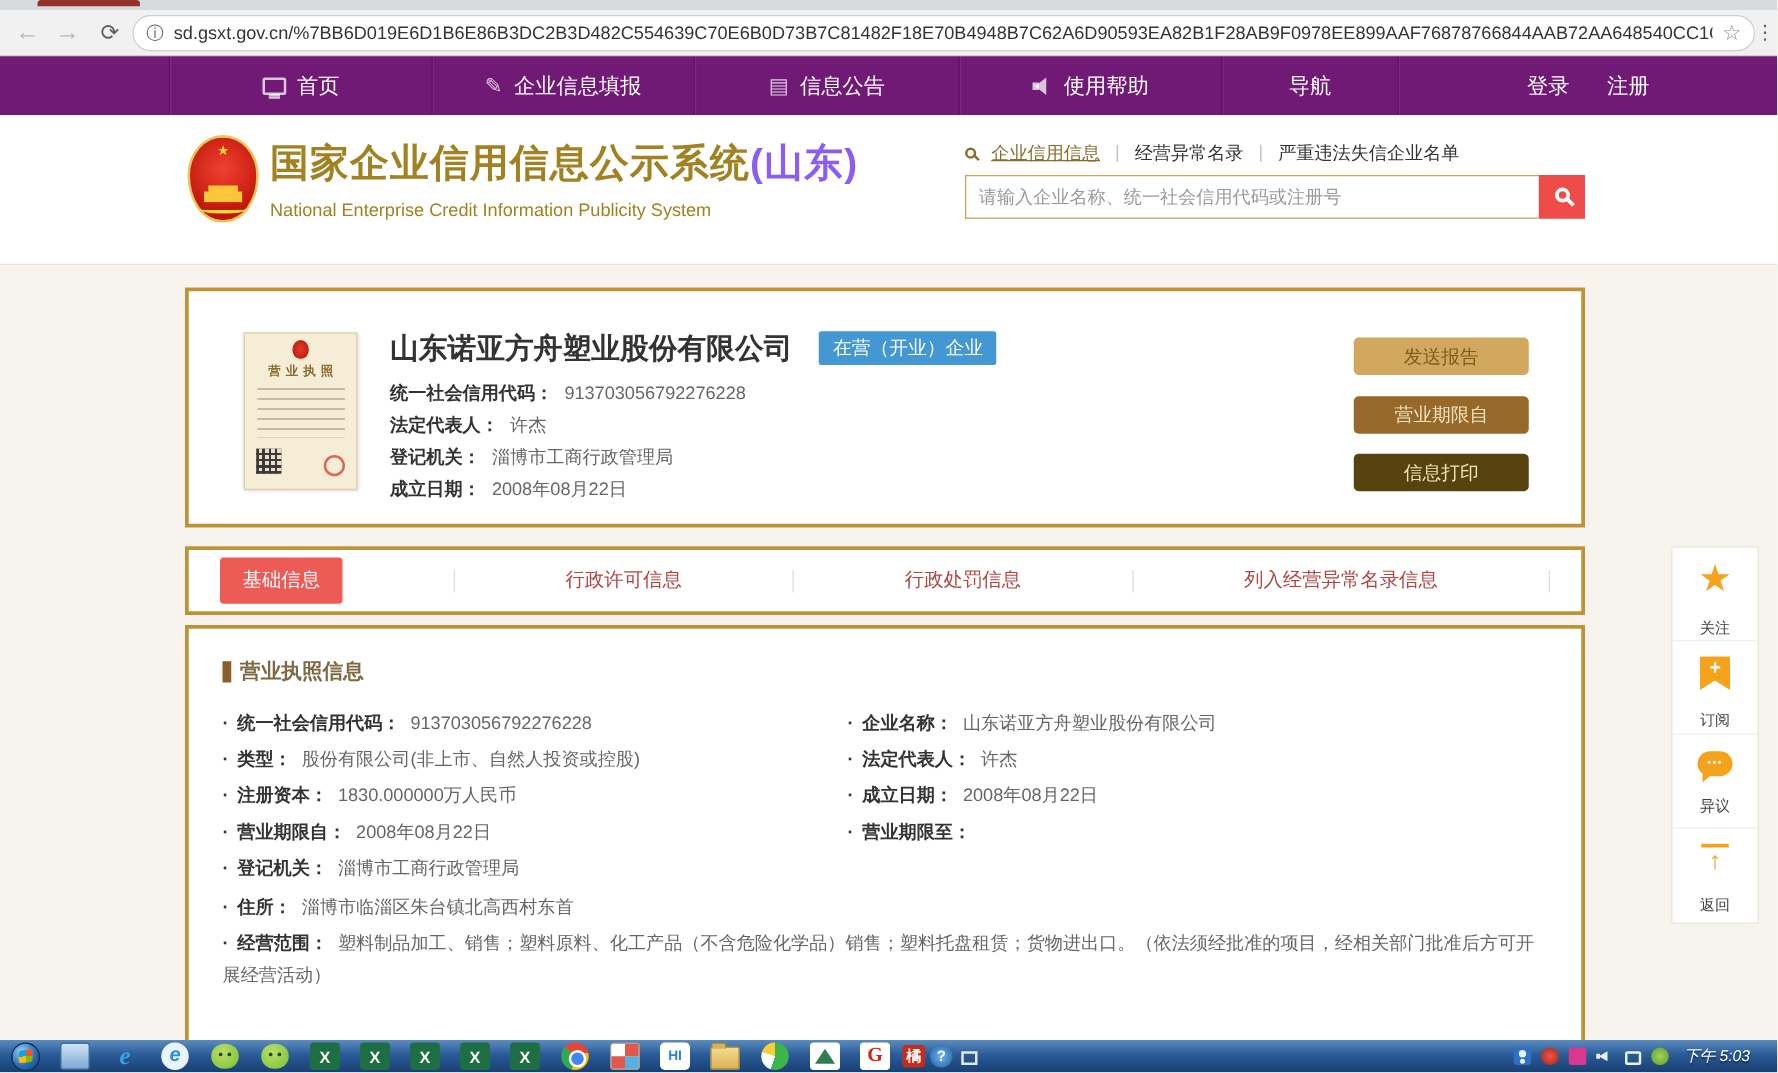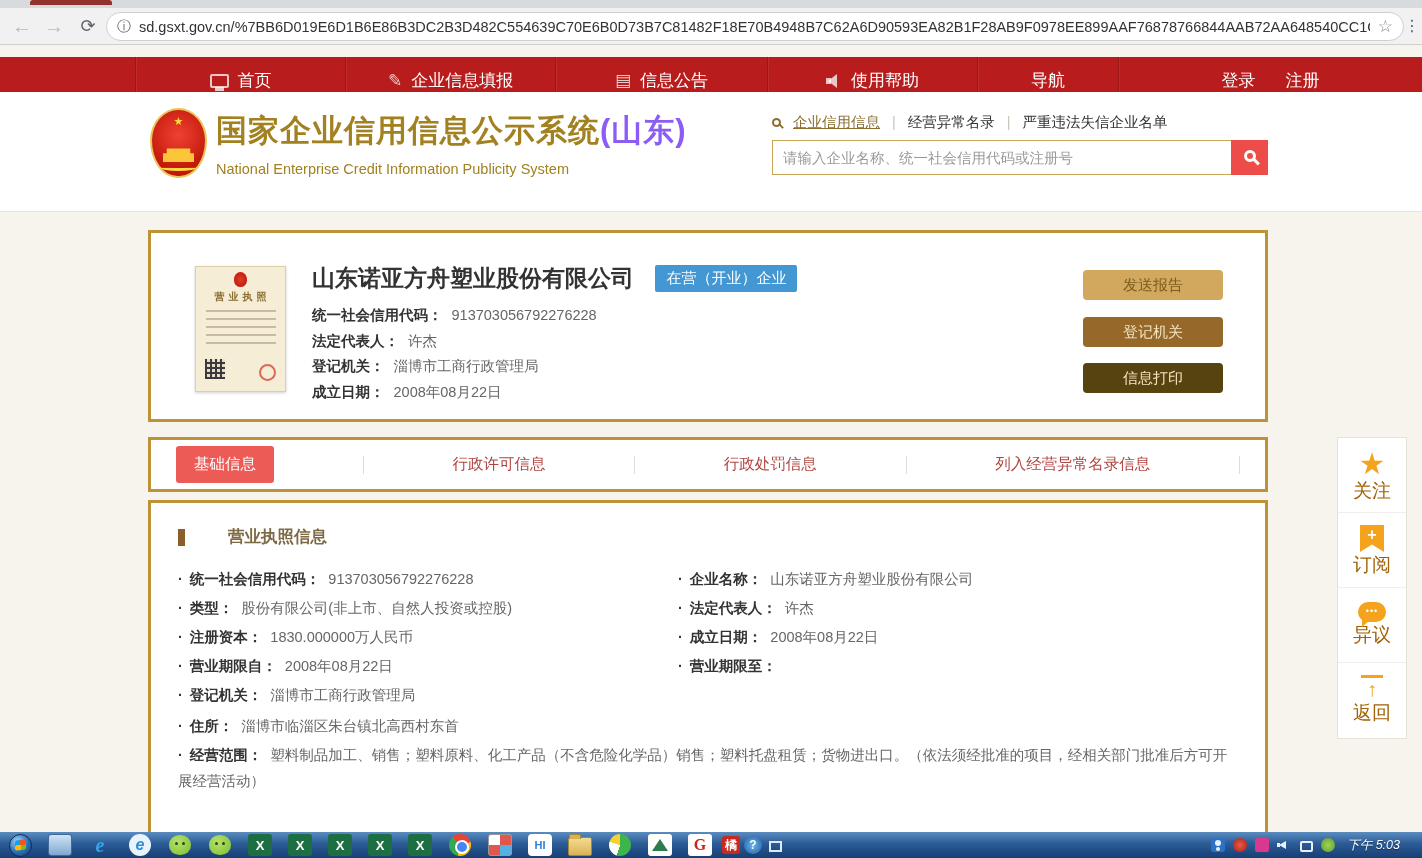--- a/index.html
+++ b/index.html
@@ -13,21 +13,21 @@
   .toolbar { position:absolute; top:8px; left:0; width:100%; height:37px; background:#f1f1f1; border-bottom:1px solid #cfcfcf; }
   .navbtn { position:absolute; top:3px; font-size:20px; color:#b9b9b9; width:28px; text-align:center; line-height:30px; }
   .navbtn.reload { color:#5f6368; font-size:18px; }
   .urlbar { position:absolute; left:106px; top:4px; width:1298px; height:29px; background:#fff; border:1px solid #cfcfcf; border-radius:15px; display:flex; align-items:center; padding:0 10px; }
   .urlbar .info-i { color:#5f6368; font-size:14px; margin-right:8px; flex:none; }
   .urlbar .url { color:#333; font-size:14.5px; white-space:nowrap; overflow:hidden; flex:1; }
   .urlbar .starbtn { color:#8a8a8a; font-size:17px; flex:none; margin-left:8px; }
   .menu-dots { position:absolute; right:2px; top:8px; color:#5f6368; font-size:16px; width:16px; text-align:center; }
 
   
-  .gold-nav { position:absolute; top:57px; left:0; width:100%; height:47px; background:#b91c1c; display:flex; }
+  .gold-nav { position:absolute; top:45px; left:0; width:100%; height:47px; background:#701a75; display:flex; }
   .nav-spacer { width:135px; flex:none; }
   .nav-item { flex:none; display:flex; align-items:center; justify-content:center; gap:9px; color:#fff; font-size:17px; border-left:1px solid rgba(0,0,0,0.16); box-shadow:inset 1px 0 0 rgba(255,255,255,0.08); cursor:pointer; }
   .nav-item.n1{width:210px}.nav-item.n2{width:210px}.nav-item.n3{width:212px}.nav-item.n4{width:210px}.nav-item.n5{width:141px}.nav-item.n6{width:304px;gap:30px}
   .nicon { color:rgba(255,255,255,0.75); font-size:17px; }
   .icon-monitor { display:inline-block; width:19px; height:14px; border:2px solid rgba(255,255,255,0.75); border-radius:2px; position:relative; }
   .icon-monitor::after { content:""; position:absolute; left:3px; bottom:-5px; width:9px; height:2px; background:rgba(255,255,255,0.75); box-shadow:0 -2px 0 -0px rgba(255,255,255,0.75); }
   .icon-speaker { display:inline-block; position:relative; width:16px; height:14px; }
   .icon-speaker::before { content:""; position:absolute; left:0; top:4px; width:5px; height:6px; background:rgba(255,255,255,0.75); }
   .icon-speaker::after { content:""; position:absolute; left:2px; top:0; border-top:7px solid transparent; border-bottom:7px solid transparent; border-right:9px solid rgba(255,255,255,0.75); }
 
@@ -76,34 +76,34 @@
   .act-btn.a0 { background:#d2a85f; color:#7c5c1b; margin-bottom:17px; }
   .act-btn.a1 { background:#96692a; color:#f3e3bd; margin-bottom:16px; }
   .act-btn.a2 { background:#57430f; color:#f3e3bd; }
 
   .tabs-card { left:148px; top:437px; width:1120px; height:55px; display:flex; align-items:center; justify-content:space-between; padding:0 25px; }
   .tab { font-size:15.5px; color:#b04540; white-space:nowrap; cursor:pointer; }
   .tab.active { background:#ed5b56; color:#fff; padding:8px 18px; border-radius:3px; }
   .tab-sep { width:1px; height:18px; background:#ddd; flex:none; }
 
   .detail-card { left:148px; top:500px; width:1120px; height:332px; border-bottom:none; padding:23px 27px 0; }
-  .section-title { display:flex; align-items:center; font-size:16.5px; color:#7d6a45; font-weight:bold;gap:36px; }
+  .section-title { display:flex; align-items:center; font-size:16.5px; color:#7d6a45; font-weight:bold; }
   .section-title .bar { width:7px; height:17px; background:#8a5f2a; margin-right:7px; flex:none; }
   .fields-grid { margin-top:17px; display:grid; grid-template-columns:500px 1fr; font-size:14.5px; }
   .field { line-height:29px; white-space:nowrap; }
   .field::before { content:"·"; font-weight:bold; color:#333; margin-right:7px; }
   .field .lbl { font-weight:bold; color:#333; }
   .field .val { color:#666; margin-left:8px; }
   .field.full { grid-column:1 / -1; white-space:normal; line-height:26px; padding-top:3px; }
 
   
   .side-toolbar { position:absolute; left:1337px; top:437px; width:70px; background:#fff; border:1px solid #e7e2d6; }
   .side-item { height:75px; border-bottom:1px solid #eee; text-align:center; padding-top:12px; cursor:pointer; }
   .side-item:last-child { border-bottom:none; }
-  .side-label { display:block; font-size:19px; color:#a16207; margin-top:0; }
+  .side-label { display:block; font-size:12px; color:#404040; margin-top:16px; }
   .si-star { color:#f5a31c; font-size:30px; line-height:28px; }
   .icon-bookmark { display:inline-flex; align-items:flex-start; justify-content:center; width:24px; height:27px; background:#f5a31c; clip-path:polygon(0 0,100% 0,100% 100%,50% 72%,0 100%); color:#fff; font-size:16px; font-weight:bold; line-height:20px; }
   .icon-chat { position:relative; display:inline-block; width:28px; height:20px; background:#f5a31c; border-radius:10px; color:#fff; font-size:9px; letter-spacing:1px; line-height:18px; text-align:center; }
   .icon-chat::after { content:""; position:absolute; left:4px; bottom:-5px; border-right:8px solid transparent; border-top:7px solid #f5a31c; }
   .icon-return { display:inline-block; border-top:3px solid #f5a31c; padding-top:1px; width:22px; color:#f5a31c; font-size:20px; font-weight:bold; line-height:20px; }
 
   
   .taskbar { position:absolute; left:0; top:832px; width:100%; height:26px; background:linear-gradient(#5a8cc0,#2b5b96 45%,#173f74); display:flex; align-items:center; overflow:hidden; }
   .tb-slot { width:40px; flex:none; display:flex; justify-content:center; cursor:pointer; }
   .tb-slot.sm { width:22px; }
@@ -239,21 +239,21 @@
         <div class="cf-row">
           <span class="lbl">登记机关：</span><span class="val">淄博市工商行政管理局</span>
         </div>
         <div class="cf-row">
           <span class="lbl">成立日期：</span><span class="val">2008年08月22日</span>
         </div>
       </div>
     </div>
     <div class="company-actions">
       <button class="act-btn a0">发送报告</button>
-      <button class="act-btn a1">登记机关</button>
+      <button class="act-btn a1">营业期限自</button>
       <button class="act-btn a2">信息打印</button>
     </div>
   </div>
 
   <div class="card tabs-card">
     <span class="tab active">基础信息</span>
     <span class="tab-sep"></span>
     <span class="tab">行政许可信息</span>
     <span class="tab-sep"></span>
     <span class="tab">行政处罚信息</span>

